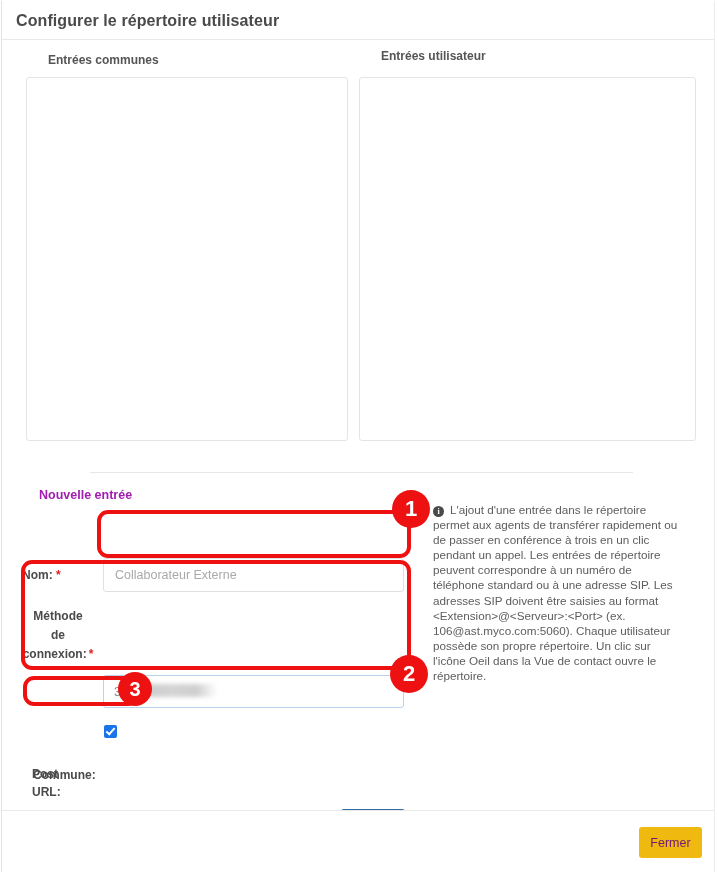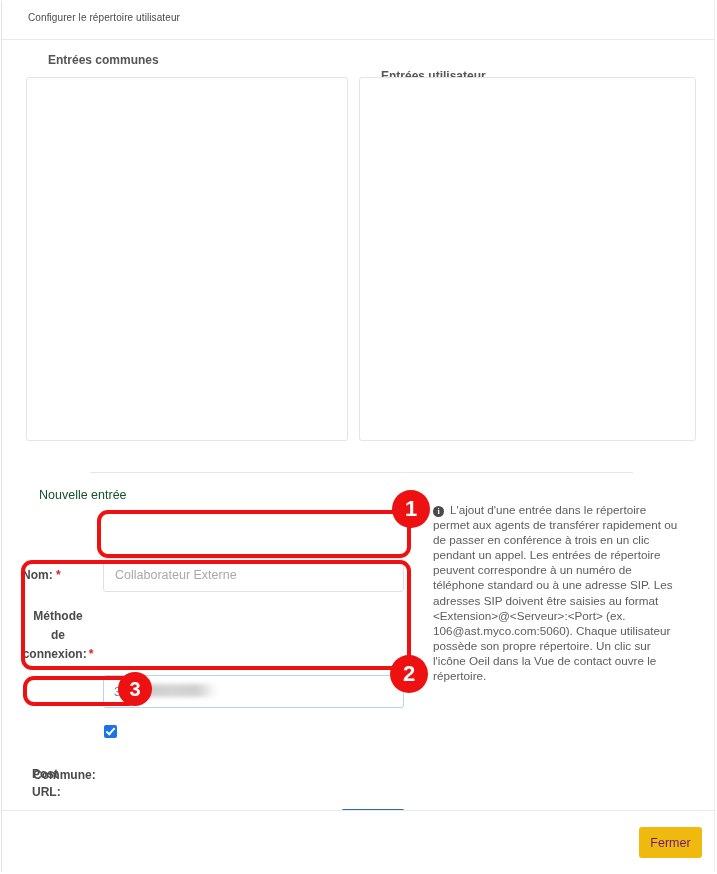--- a/index.html
+++ b/index.html
@@ -36,24 +36,24 @@
     left: 0;
     top: 0;
     right: 0;
     height: 39px;
     background: #ffffff;
     border-bottom: 1px solid #e9e9e9;
     box-sizing: border-box;
   }
   #modal-title {
     position: absolute;
-    left: 26px;
+    left: 14px;
     top: 11px;
-    font-size: 10px;
-    font-weight: normal;
+    font-size: 16px;
+    font-weight: bold;
     color: #4a4a4a;
     letter-spacing: 0.1px;
     white-space: nowrap;
   }
 
   
   #modal-body {
     position: absolute;
     left: 0;
     top: 40px;
@@ -73,41 +73,41 @@
   }
   .list-box {
     position: absolute;
     background: #ffffff;
     border: 1px solid #e4e4e4;
     border-radius: 3px;
     box-sizing: border-box;
   }
   #common-entries-label { left: 24px; top: 12px; }
   #common-entries-box   { left: 24px; top: 36px; width: 322px; height: 364px; }
-  #user-entries-label   { left: 357px; top: 28px; }
+  #user-entries-label   { left: 357px; top: 8px; }
   #user-entries-box     { left: 357px; top: 36px; width: 337px; height: 364px; }
 
   
   #section-divider {
     position: absolute;
     left: 88px;
     top: 431px;
     width: 543px;
     height: 1px;
     background: #e6e6e6;
   }
 
   
   #new-entry-heading {
     position: absolute;
     left: 37px;
     top: 447px;
     font-size: 12.5px;
-    font-weight: normal;
-    color: #14532d;
+    font-weight: bold;
+    color: #a21caf;
     white-space: nowrap;
   }
 
   .field-label {
     position: absolute;
     font-size: 12px;
     font-weight: bold;
     color: #4a4a4a;
     text-align: left;
     line-height: 19px;

